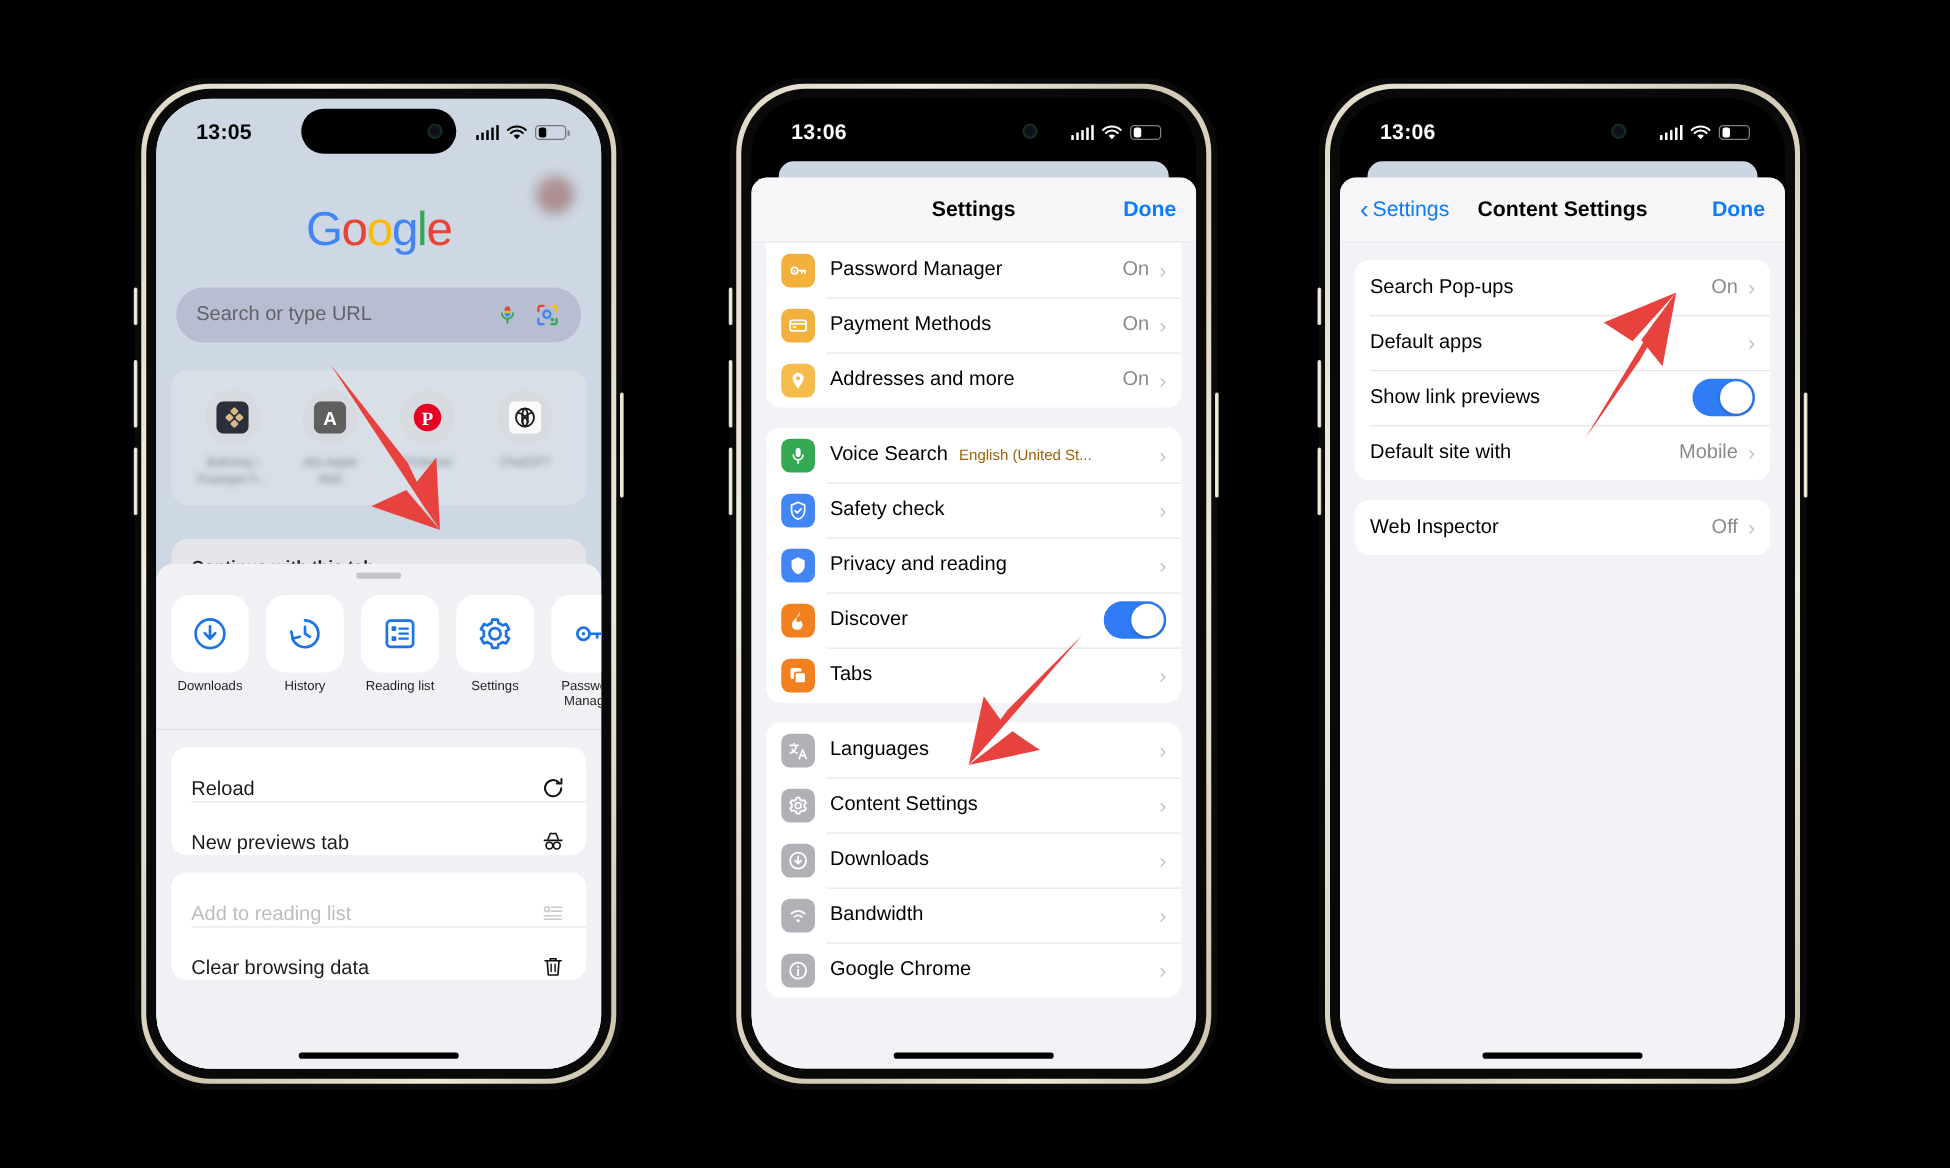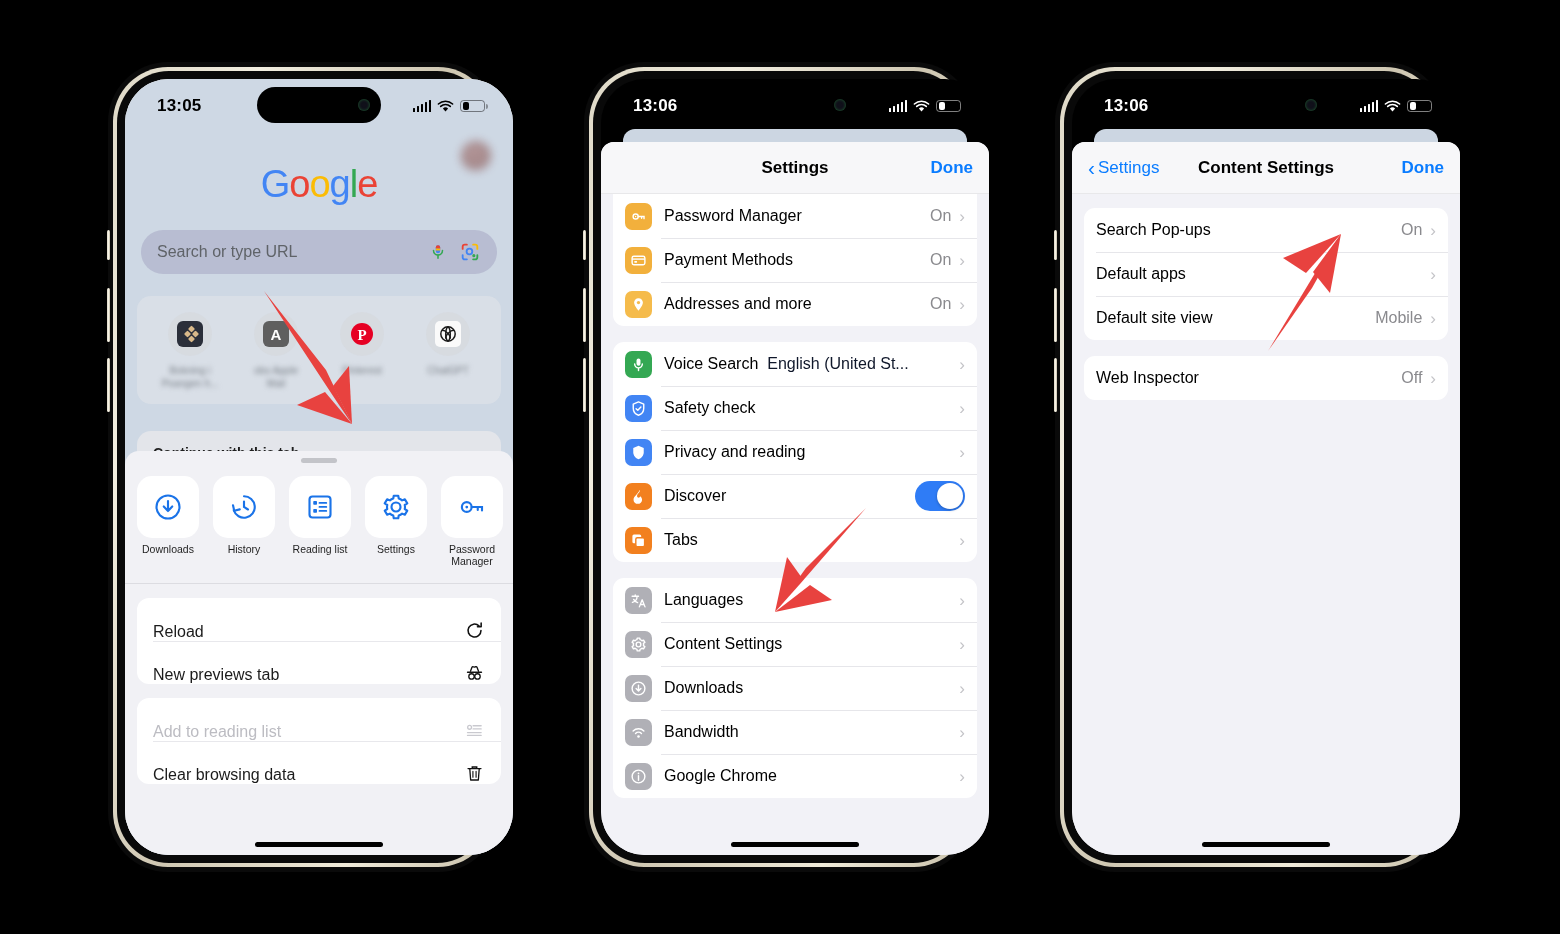--- a/index.html
+++ b/index.html
@@ -24,21 +24,21 @@
     border-radius: 55px;
     background: linear-gradient(110deg,#ded8c6,#f2eee0 22%,#cfc7b2 50%,#efead9 78%,#c9c1ab);
   }
   .phone .shell {
     position: absolute; inset: 9px;
     border-radius: 52px;
     background: #090909;
   }
   .screen {
     position: absolute; left: 17px; top: 17px;
-    width: 388px; height: 776px;
+    width: 356px; height: 776px;
     border-radius: 44px;
     overflow: hidden;
     background: #ffffff;
   }
   .btn-side {
     position: absolute; width: 3px;
     background: linear-gradient(90deg,#ded7c4,#f6f2e6,#c6bea9);
     border-radius: 2px;
   }
   .btn-left-1 { left: -1px; top: 168px; height: 30px; }
@@ -168,21 +168,21 @@
           position: relative; }
   .srow + .srow::before { content:""; position:absolute; left: 48px; right: 0; top: 0;
           height: 1px; background: #e6e6ea; }
   .srow.noicon + .srow.noicon::before { left: 12px; }
   .sq {
     width: 27px; height: 27px; border-radius: 7px; flex: 0 0 27px;
     display: flex; align-items: center; justify-content: center; margin-right: 12px;
   }
   .srow .title { font-size: 16px; color: #000; }
   .srow .value { margin-left: auto; font-size: 16px; color: #8a8a8e; padding-right: 8px; }
-  .srow .sub { font-size: 16px; color: #0f172a; margin-left: 9px; flex:1;
+  .srow .sub { font-size: 12px; color: #a16207; margin-left: 9px; flex:1;
                white-space: nowrap; overflow: hidden; }
   .chev { color: #c4c4c8; font-size: 17px; line-height: 1; margin-left: auto; }
   .srow .value + .chev { margin-left: 0; }
   .srow .sub + .chev { margin-left: 6px; }
   .toggle { margin-left: auto; width: 50px; height: 30px; border-radius: 16px;
             background: #2f7cf6; position: relative; }
   .toggle::after { content:""; position: absolute; right: 2px; top: 2px;
             width: 26px; height: 26px; border-radius: 50%; background: #fff;
             box-shadow: 0 1px 3px rgba(0,0,0,.25); }
   .home-ind { position: absolute; left: 50%; transform: translateX(-50%);
@@ -662,21 +662,25 @@
             <div class="srow noicon">
               <div class="title">Search Pop-ups</div>
               <div class="value">On</div>
               <div class="chev">›</div>
             </div>
             <div class="srow noicon">
               <div class="title">Default apps</div>
               <div class="chev">›</div>
             </div>
             <div class="srow noicon">
-              <div class="title">Default site view</div>
+              <div class="title">Show link previews</div>
+              <div class="toggle"></div>
+            </div>
+            <div class="srow noicon">
+              <div class="title">Default site with</div>
               <div class="value">Mobile</div>
               <div class="chev">›</div>
             </div>
           </div>
 
           <div class="group">
             <div class="srow noicon">
               <div class="title">Web Inspector</div>
               <div class="value">Off</div>
               <div class="chev">›</div>

